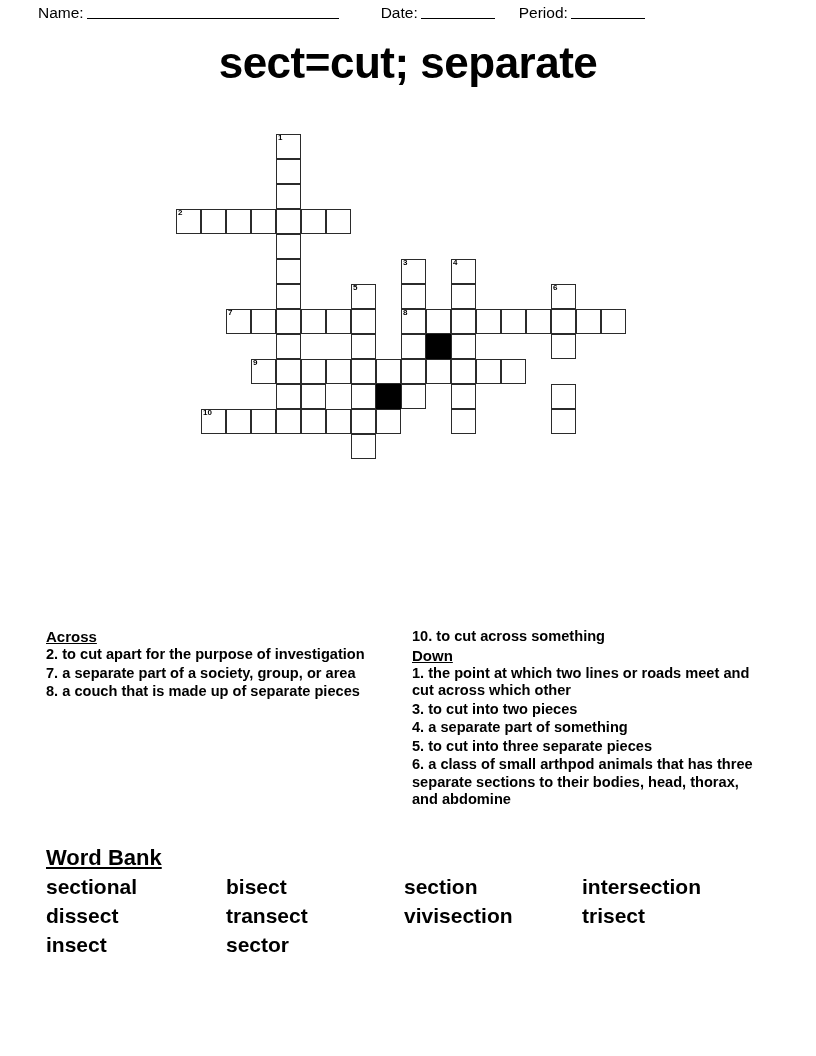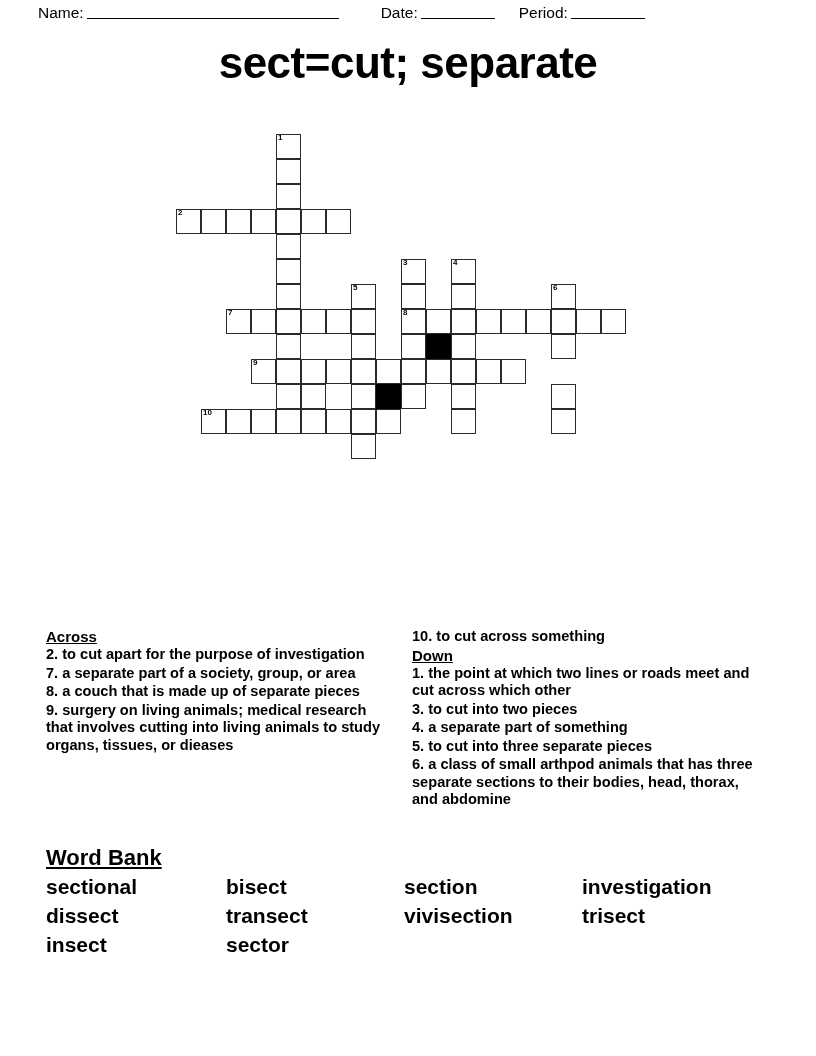--- a/index.html
+++ b/index.html
@@ -263,24 +263,20 @@
         <span>to cut apart for the purpose of investigation</span>
       </div>
       <div class="clue">
         <span class="cnum">7.</span>
         <span>a separate part of a society, group, or area</span>
       </div>
       <div class="clue">
         <span class="cnum">8.</span>
         <span>a couch that is made up of separate pieces</span>
       </div>
-      <div class="clue">
-        <span class="cnum">9.</span>
-        <span>surgery on living animals; medical research that involves cutting into living animals to study organs, tissues, or dieases</span>
-      </div>
     </div>
 
     <div class="clue-col right">
       <div class="clue">
         <span class="cnum">10.</span>
         <span>to cut across something</span>
       </div>
       <div class="section-head">Down</div>
       <div class="clue">
         <span class="cnum">1.</span>
@@ -304,21 +300,21 @@
       </div>
     </div>
   </div>
 
   <div class="wordbank-title">Word Bank</div>
   <div class="wordbank">
     <div class="wb-row">
       <div class="wb-cell wb-c0">sectional</div>
       <div class="wb-cell wb-c2">bisect</div>
       <div class="wb-cell wb-c1">section</div>
-      <div class="wb-cell wb-c3">investigation</div>
+      <div class="wb-cell wb-c3">intersection</div>
     </div>
     <div class="wb-row">
       <div class="wb-cell wb-c0">dissect</div>
       <div class="wb-cell wb-c1">transect</div>
       <div class="wb-cell wb-c2">vivisection</div>
       <div class="wb-cell wb-c3">trisect</div>
     </div>
     <div class="wb-row">
       <div class="wb-cell wb-c0">insect</div>
       <div class="wb-cell wb-c1">sector</div>

